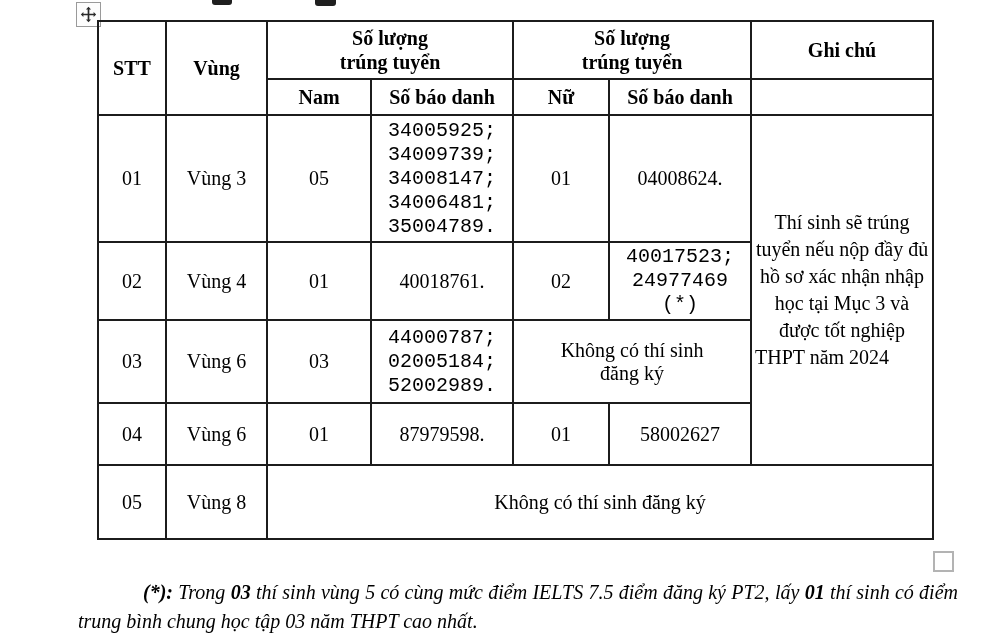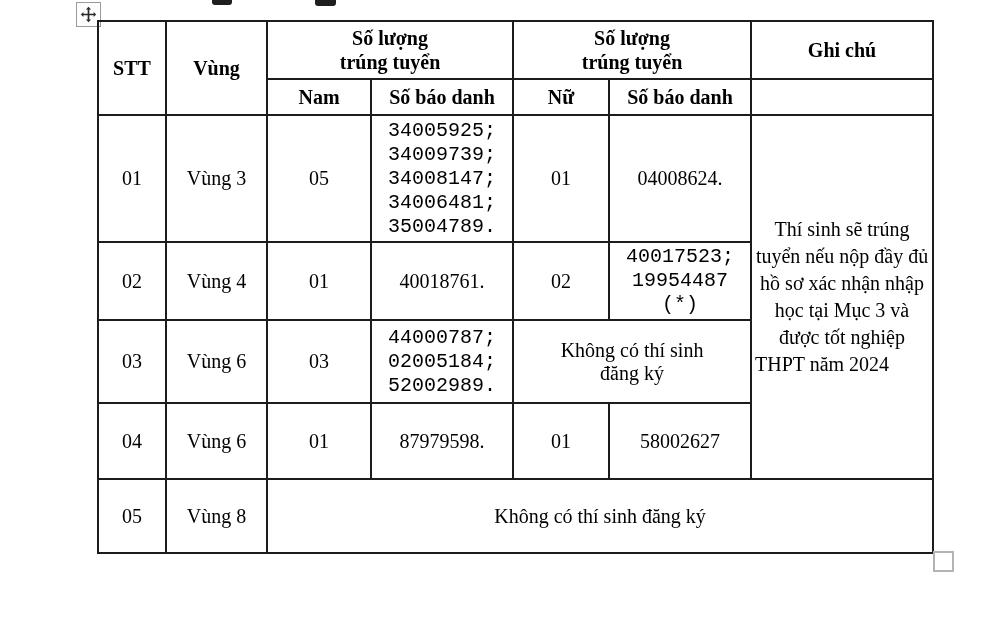--- a/index.html
+++ b/index.html
@@ -107,47 +107,50 @@
         <td rowspan="4" class="ghichu">Thí sinh sẽ trúng tuyển nếu nộp đầy đủ hồ sơ xác nhận nhập học tại Mục 3 và được tốt nghiệp THPT năm 2024</td>
       </tr>
 
       <tr style="height:60px">
         <td>02</td>
         <td>Vùng 4</td>
         <td>01</td>
         <td>40018761.</td>
         <td>02</td>
         <td class="pre list">40017523;
-19954487 (*)</td>
+24977469 (*)</td>
       </tr>
 
       <tr style="height:83px">
         <td>03</td>
         <td>Vùng 6</td>
         <td>03</td>
         <td class="pre list">44000787;
 02005184;
 52002989.</td>
         <td colspan="2" class="pre">Không có thí sinh
 đăng ký</td>
       </tr>
 
-      <tr style="height:76px">
+      <tr style="height:62px">
         <td>04</td>
         <td>Vùng 6</td>
         <td>01</td>
         <td>87979598.</td>
         <td>01</td>
         <td>58002627</td>
       </tr>
 
       <tr style="height:74px">
         <td>05</td>
         <td>Vùng 8</td>
         <td colspan="5">Không có thí sinh đăng ký</td>
       </tr>
     </tbody>
   </table>
 
   <div class="resize-handle"></div>
 
+  <p class="footnote">
+    <span class="b">(*): </span><span>Trong </span><span class="b">03</span><span> thí sinh vùng 5 có cùng mức điểm IELTS 7.5 điểm đăng ký PT2, lấy </span><span class="b">01</span><span> thí sinh có điểm trung bình chung học tập 03 năm THPT cao nhất.</span>
+  </p>
 
 </div>
 
 </body></html>

